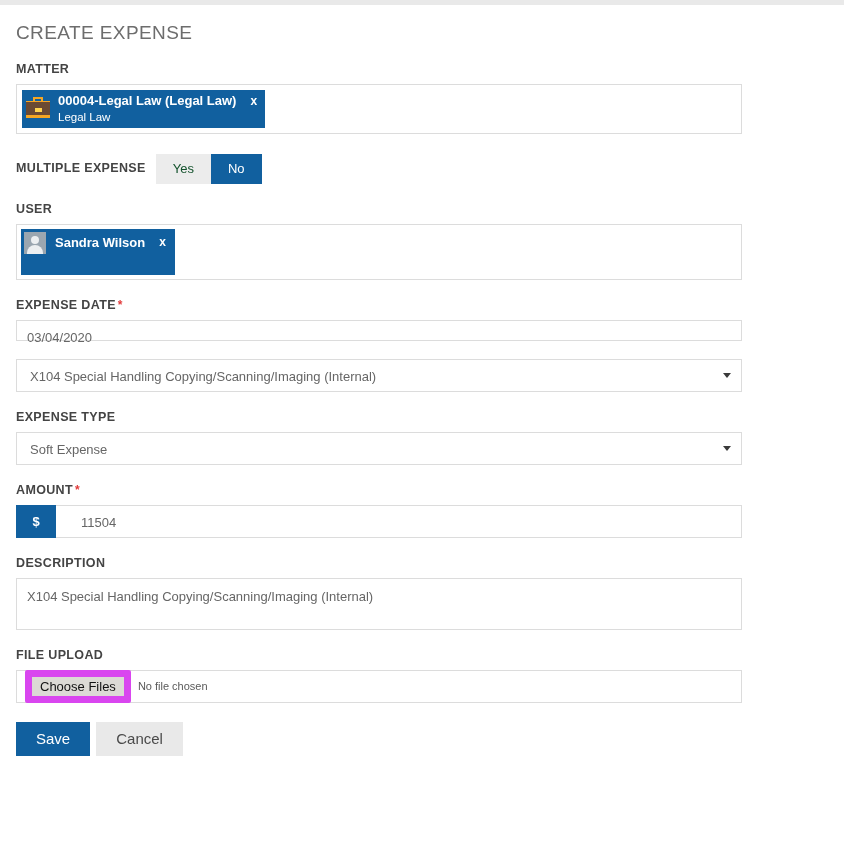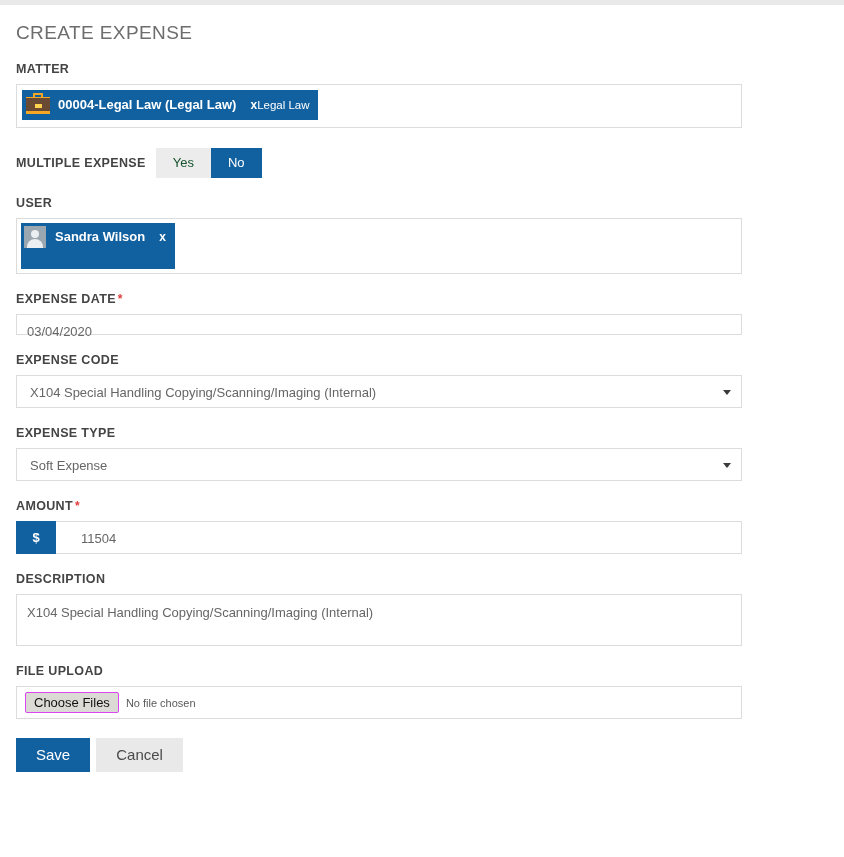--- a/index.html
+++ b/index.html
@@ -79,21 +79,21 @@
   }
   .token-icon {
     width: 24px;
     height: 24px;
     flex: 0 0 24px;
     margin-right: 8px;
     position: relative;
   }
   .token-texts {
     display: flex;
-    flex-direction: row;
+    flex-direction: column;
     justify-content: center;
   }
   .token-title-row {
     display: flex;
     align-items: baseline;
   }
   .token-title {
     font-size: 13px;
     font-weight: bold;
     white-space: nowrap;
@@ -270,21 +270,21 @@
     height: 33px;
     display: flex;
     align-items: center;
     padding: 0 8px;
   }
   .file-btn {
     font-family: "Liberation Sans", sans-serif;
     font-size: 13px;
     color: #121212;
     background: #dcdad5;
-    border: 1px solid #d946ef;
+    border: 7px solid #d946ef;
     border-radius: 2px;
     padding: 1px 8px;
     line-height: 17px;
     cursor: pointer;
   }
   .file-status {
     font-size: 11px;
     color: #5a5a5a;
     margin-left: 7px;
   }
@@ -369,21 +369,20 @@
   </div>
 
   <div class="field">
     <span class="field-label">
       <span>EXPENSE DATE</span><span class="req">*</span>
     </span>
     <div class="ctrl-box text-input">03/04/2020</div>
   </div>
 
   <div class="field">
-    <span class="field-label">EXPENSE CODE</span>
     <div class="ctrl-box select">
       <span>X104 Special Handling Copying/Scanning/Imaging (Internal)</span>
       <span class="caret"></span>
     </div>
   </div>
 
   <div class="field">
     <span class="field-label">EXPENSE TYPE</span>
     <div class="ctrl-box select">
       <span>Soft Expense</span>

